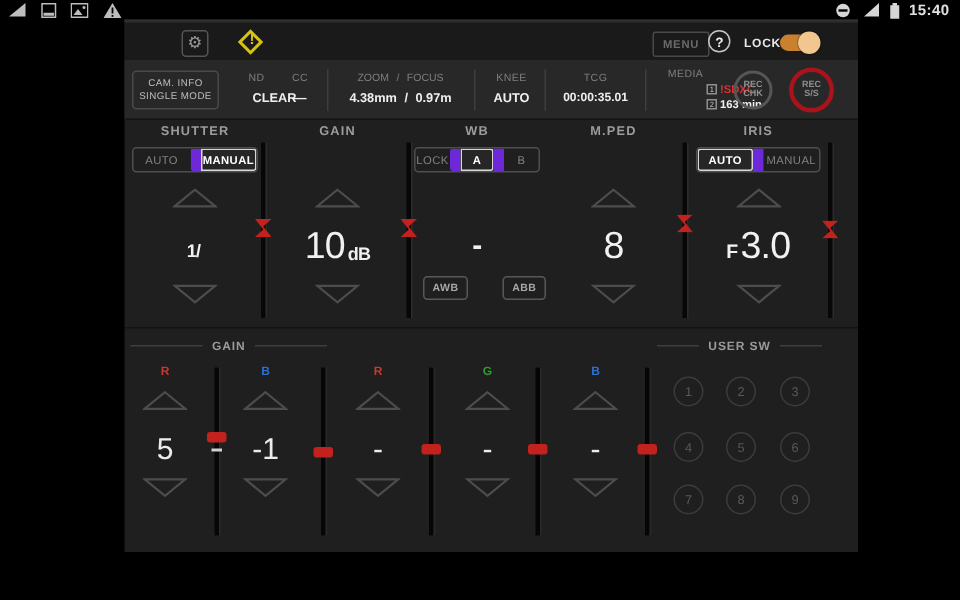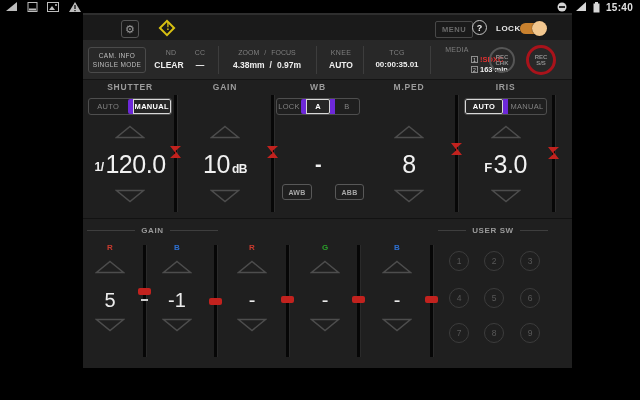--- a/index.html
+++ b/index.html
@@ -42,21 +42,21 @@
   .slot-wht{font-size:7.5px;font-weight:bold;color:#efefef;white-space:nowrap;}
   .recbtn{position:absolute;border-radius:50%;display:flex;flex-direction:column;align-items:center;justify-content:center;box-sizing:border-box;}
   .recbtn span{font-size:6px;line-height:6.5px;color:#8f8f8f;font-weight:bold;}
   .recchk{left:406px;top:7px;width:26px;height:26px;border:2px solid #565656;}
   .recss{left:443px;top:5px;width:30px;height:30px;border:3px solid #a9131b;}
   
   .main{position:absolute;left:0;top:67px;width:100%;height:139px;border-bottom:1px solid #121212;box-sizing:border-box;}
   .col{position:absolute;top:0;height:100%;}
   .col-title{position:absolute;top:2px;left:0;width:100%;text-align:center;font-size:8.5px;font-weight:bold;color:#9c9c9c;letter-spacing:.8px;}
   .seg{position:absolute;top:18px;left:1px;right:1px;height:17px;display:flex;border:1px solid #4e4e4e;border-radius:3px;overflow:hidden;box-sizing:border-box;}
-  .seg-cell{flex:1;display:flex;align-items:center;justify-content:center;font-size:7.5px;color:#828282;border-left:5px solid #6d28d9;letter-spacing:.3px;}
+  .seg-cell{flex:1;display:flex;align-items:center;justify-content:center;font-size:7.5px;color:#828282;border-left:7px solid #6d28d9;letter-spacing:.3px;}
   .seg-cell:first-child{border-left:none;}
   .seg-cell.sel{color:#fff;font-weight:bold;background:#262626;box-shadow:inset 0 0 0 1px #d8d8d8;border-radius:2px;}
   .arrow{position:absolute;left:50%;transform:translateX(-50%);}
   .arrow.up{top:45px;} .arrow.down{top:109px;}
   .bigval{position:absolute;top:64px;left:0;width:100%;height:40px;display:flex;align-items:center;justify-content:center;
           color:#f1f1f1;font-size:25px;font-weight:500;letter-spacing:-.5px;}
   .bigval .small{font-size:12px;font-weight:bold;margin:6px 2px 0 0;}
   .bigval .unit{font-size:12px;font-weight:bold;margin:10px 0 0 2px;}
   .dashval{font-size:20px;font-weight:bold;}
   .miniBtn{position:absolute;top:104px;height:16px;border:1px solid #585858;border-radius:3px;display:flex;align-items:center;
@@ -137,21 +137,21 @@
           <div class="knob"></div>
         </div>
     </div>
 
     <div class="infobar">
       <div class="caminfo">
         <span>CAM. INFO</span>
         <span>SINGLE MODE</span>
       </div>
       <div class="ib-lbl" style="left:74px;width:28px">ND</div>
-      <div class="ib-val" style="left:68px;width:36px">CLEAR</div>
+      <div class="ib-val" style="left:82px;width:36px">CLEAR</div>
       <div class="ib-lbl" style="left:103px;width:28px">CC</div>
       <div class="ib-val" style="left:103px;width:28px">—</div>
       <div class="ib-div" style="left:135px"></div>
       <div class="zf-row zf-lbls">
         <span>ZOOM</span>
         <span>/</span>
         <span>FOCUS</span>
       </div>
       <div class="zf-row zf-vals">
         <span>4.38mm</span>
@@ -190,21 +190,20 @@
         <div class="col-title">SHUTTER</div>
         <div class="seg">
           <div class="seg-cell">AUTO</div>
           <div class="seg-cell sel">MANUAL</div>
         </div>
         <svg class="arrow up" width="30" height="14" viewBox="0 0 30 14">
             <polygon points="15,1.5 28.5,12.5 1.5,12.5" fill="none" stroke="#4d4d4d" stroke-width="1.5"></polygon>
           </svg>
         <div class="bigval">
           <span class="small">1/</span>
-          <span>120.0</span>
         </div>
         <svg class="arrow down" width="30" height="14" viewBox="0 0 30 14">
             <polygon points="1.5,1.5 28.5,1.5 15,12.5" fill="none" stroke="#4d4d4d" stroke-width="1.5"></polygon>
           </svg>
       </div>
       <div class="vtrack" style="left:91px">
           <div class="bowtie" style="top:51px"></div>
         </div>
 
       <div class="col" style="left:99px;width:86px">

